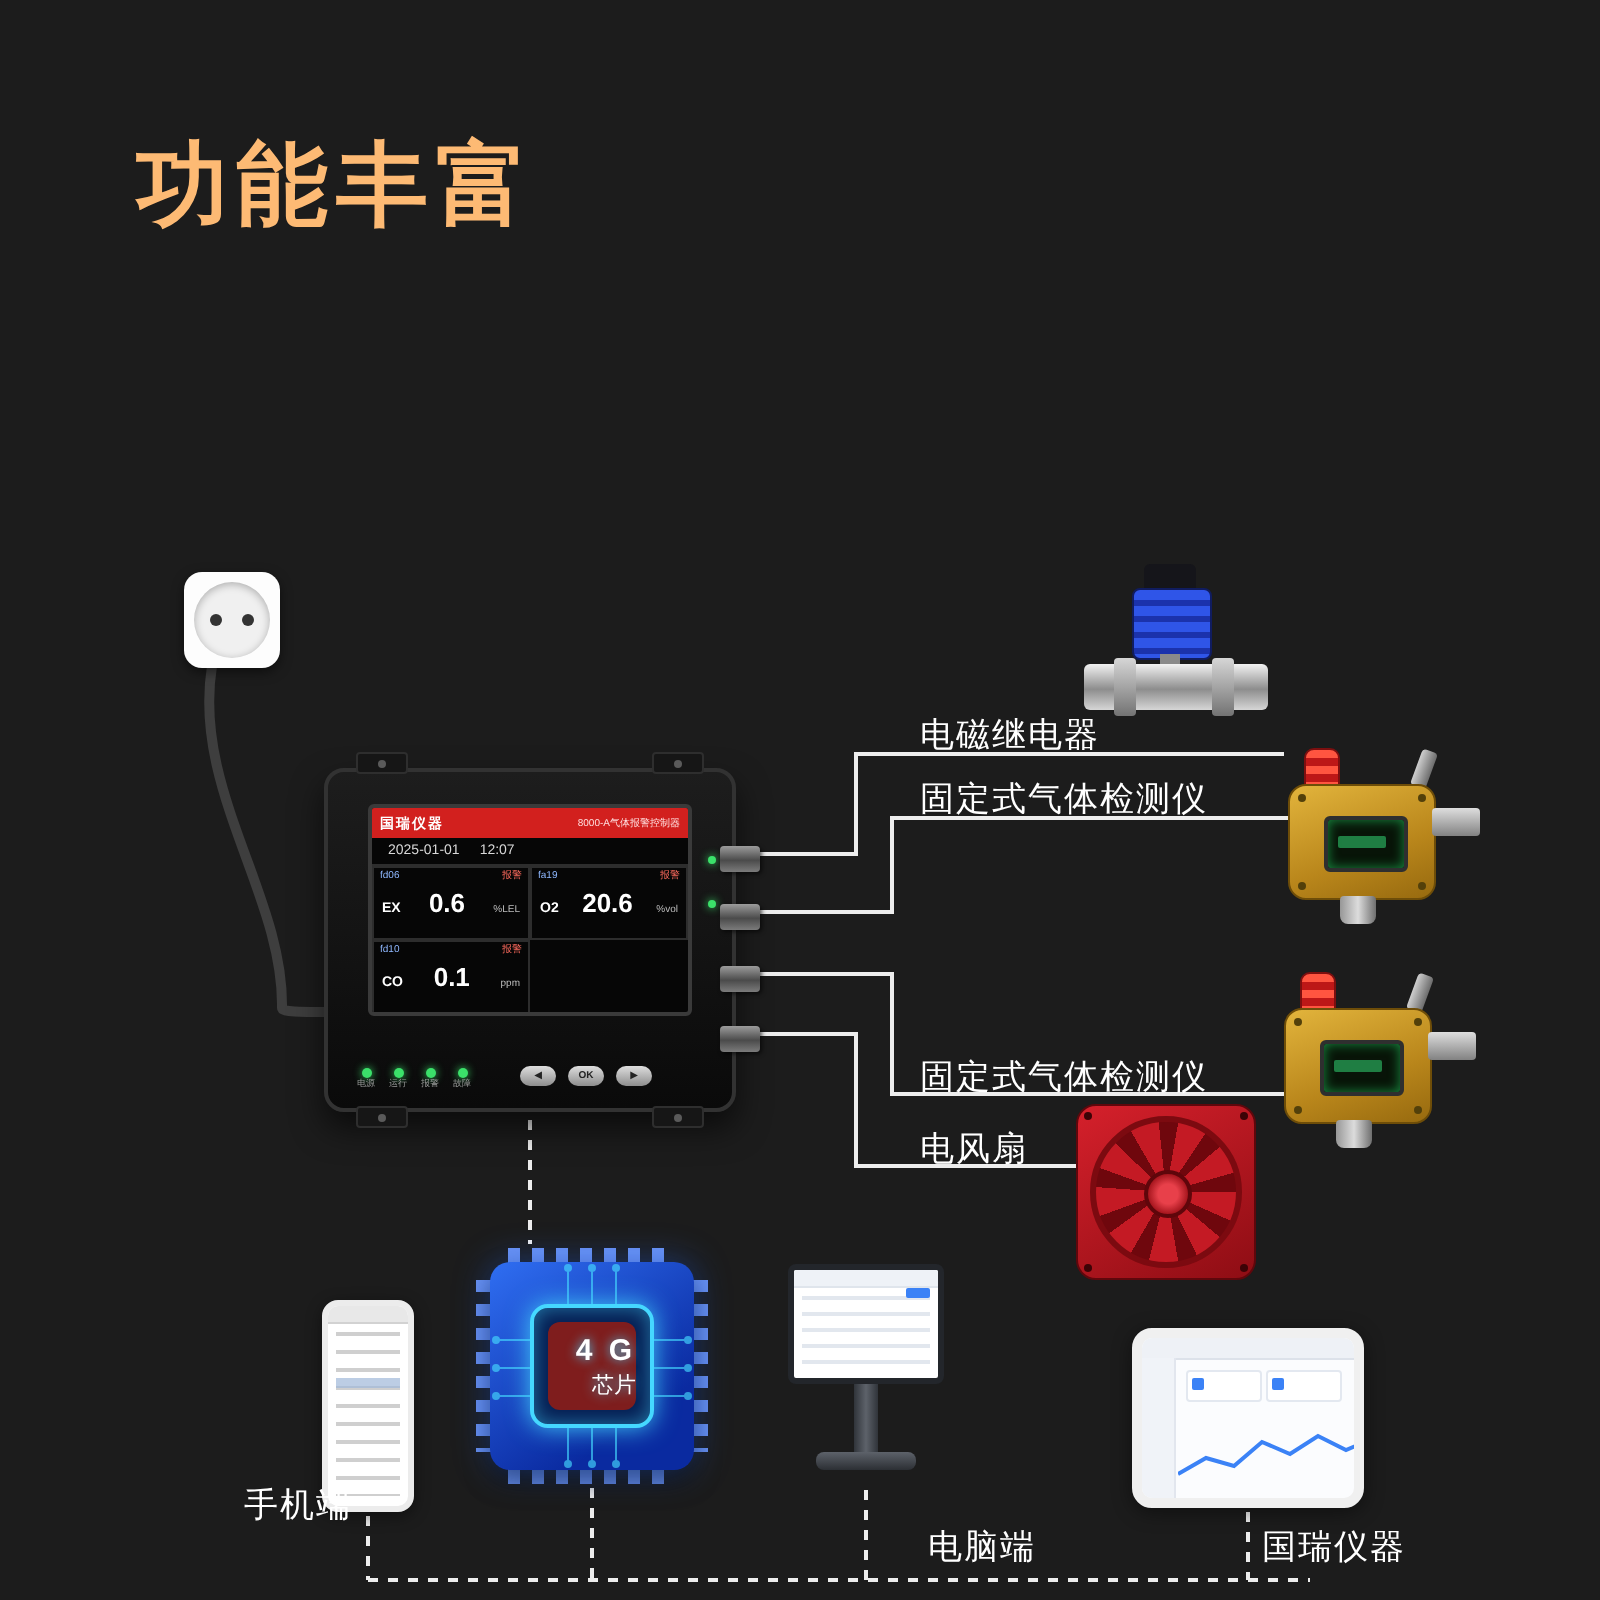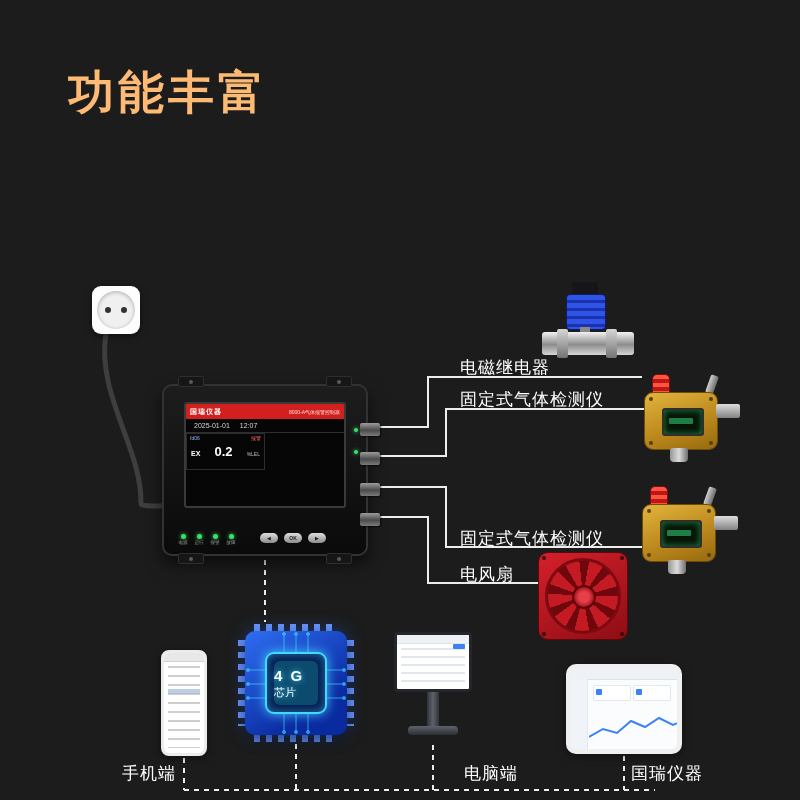--- a/index.html
+++ b/index.html
@@ -94,39 +94,39 @@
   .fan-hub{position:absolute;left:33px;top:32px;width:24px;height:24px;border-radius:50%;background:radial-gradient(circle,#e8404a 0 35%,#9e1018 75%);border:2px solid #5f060b;box-sizing:border-box;}
   .fan-screw{position:absolute;width:4px;height:4px;border-radius:50%;background:#3c0306;}
   .fs1{left:3px;top:3px;}.fs2{right:3px;top:3px;}.fs3{left:3px;bottom:3px;}.fs4{right:3px;bottom:3px;}
 
   
   .label{position:absolute;font-size:17px;font-weight:500;color:#fff;letter-spacing:1px;}
   .lbl-relay{left:460px;top:356px;}
   .lbl-det1{left:460px;top:388px;}
   .lbl-det2{left:460px;top:527px;}
   .lbl-fan{left:460px;top:563px;}
-  .lbl-phone{left:122px;top:762px;}
+  .lbl-phone{left:122px;top:741px;}
   .lbl-pc{left:464px;top:762px;}
   .lbl-ipad{left:631px;top:762px;}
 
   
   .phone{position:absolute;left:161px;top:650px;width:46px;height:106px;background:#fff;border:3px solid #ececec;border-radius:8px;box-sizing:border-box;box-shadow:0 2px 8px rgba(0,0,0,.45);overflow:hidden;}
   .ph-head{height:8px;background:#e8e8e8;border-bottom:1px solid #d2d2d2;}
   .ph-rows{position:absolute;left:4px;right:4px;top:13px;bottom:5px;background:repeating-linear-gradient(180deg,#cfcfcf 0 2px,transparent 2px 9px);}
   .ph-band{position:absolute;left:4px;right:4px;height:5px;background:#9fb8d8;top:36px;opacity:.7;}
 
   
   .chip{position:absolute;left:238px;top:624px;width:116px;height:118px;}
   .pins-t,.pins-b{position:absolute;left:16px;right:16px;height:8px;background:repeating-linear-gradient(90deg,#6b93f2 0 6px,transparent 6px 12px);}
   .pins-t{top:0;}.pins-b{bottom:0;}
   .pins-l,.pins-r{position:absolute;top:16px;bottom:16px;width:8px;background:repeating-linear-gradient(180deg,#6b93f2 0 6px,transparent 6px 12px);}
   .pins-l{left:0;}.pins-r{right:0;}
   .chip-body{position:absolute;inset:7px;background:linear-gradient(145deg,#2f6ef2,#0a2aa0 75%);border-radius:10px;box-shadow:0 0 18px rgba(40,110,255,.4),0 6px 12px rgba(0,0,0,.5);}
   .chip-inner{position:absolute;left:27px;top:28px;width:62px;height:62px;background:#051d52;border:2px solid #45d8ff;border-radius:9px;box-shadow:0 0 12px rgba(69,216,255,.9),inset 0 0 10px rgba(69,216,255,.5);box-sizing:border-box;}
-  .chip-core{position:absolute;inset:7px;background:#0c4a6e;border-radius:6px;display:flex;flex-direction:column;align-items:flex-start;justify-content:center;gap:1px;}
+  .chip-core{position:absolute;inset:7px;background:#7f1d1d;border-radius:6px;display:flex;flex-direction:column;align-items:flex-end;justify-content:center;gap:1px;}
   .chip-4g{font-size:15px;font-weight:700;letter-spacing:2px;color:#fff;text-shadow:0 0 6px #45d8ff;}
   .chip-cn{font-size:11px;color:#fff;text-shadow:0 0 6px #45d8ff;}
   .chip-traces{position:absolute;left:0;top:0;}
 
   
   .monitor{position:absolute;left:394px;top:632px;width:78px;height:112px;}
   .mon-screen{position:absolute;left:0;top:0;width:78px;height:60px;background:#fff;border:3px solid #23262b;border-radius:4px;box-sizing:border-box;overflow:hidden;}
   .mon-head{height:8px;background:#eef2f7;border-bottom:1px solid #dfe5ec;}
   .mon-rows{position:absolute;left:4px;right:4px;top:13px;bottom:3px;background:repeating-linear-gradient(180deg,#e2e7ee 0 2px,transparent 2px 8px);}
   .mon-btn{position:absolute;right:4px;top:9px;width:12px;height:5px;background:#3b82f6;border-radius:1px;}
@@ -190,22 +190,44 @@
         <span>12:07</span>
       </div>
       <div class="scr-grid">
         <div class="cell">
           <div class="c-top">
             <span class="c-id">fd06</span>
             <span class="c-st">报警</span>
           </div>
           <div class="c-mid">
             <span class="c-gas">EX</span>
-            <span class="c-val">0.2</span>
+            <span class="c-val">0.6</span>
             <span class="c-unit">%LEL</span>
+          </div>
+        </div>
+        <div class="cell">
+          <div class="c-top">
+            <span class="c-id">fa19</span>
+            <span class="c-st">报警</span>
+          </div>
+          <div class="c-mid">
+            <span class="c-gas">O2</span>
+            <span class="c-val">20.6</span>
+            <span class="c-unit">%vol</span>
+          </div>
+        </div>
+        <div class="cell">
+          <div class="c-top">
+            <span class="c-id">fd10</span>
+            <span class="c-st">报警</span>
+          </div>
+          <div class="c-mid">
+            <span class="c-gas">CO</span>
+            <span class="c-val">0.1</span>
+            <span class="c-unit">ppm</span>
           </div>
         </div>
       </div>
     </div>
 
     <div class="dev-led-row">
       <div class="led-item">
         <span class="led-dot"></span>
         <span class="led-label">电源</span>
       </div>

